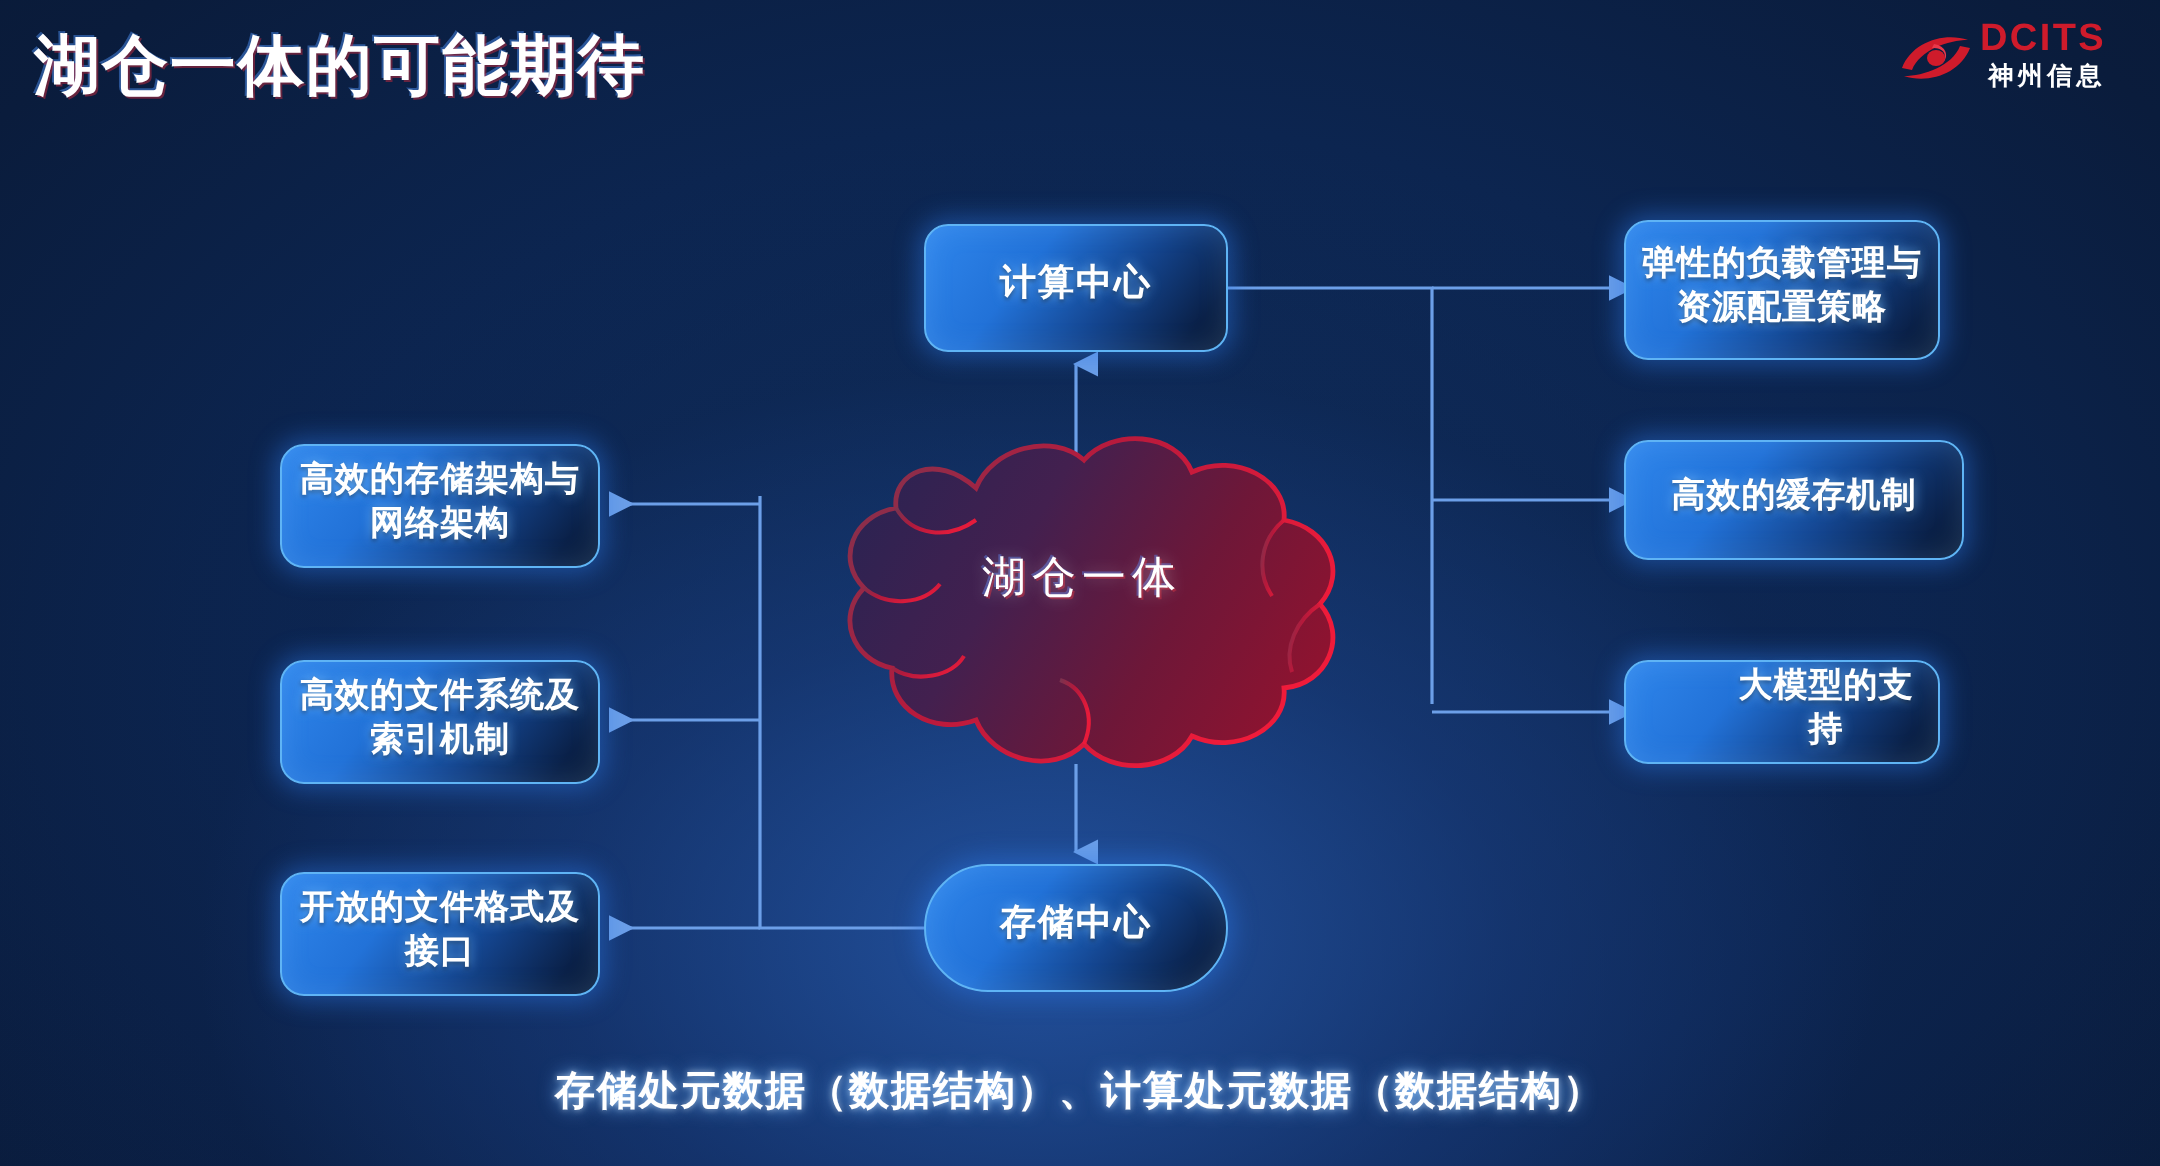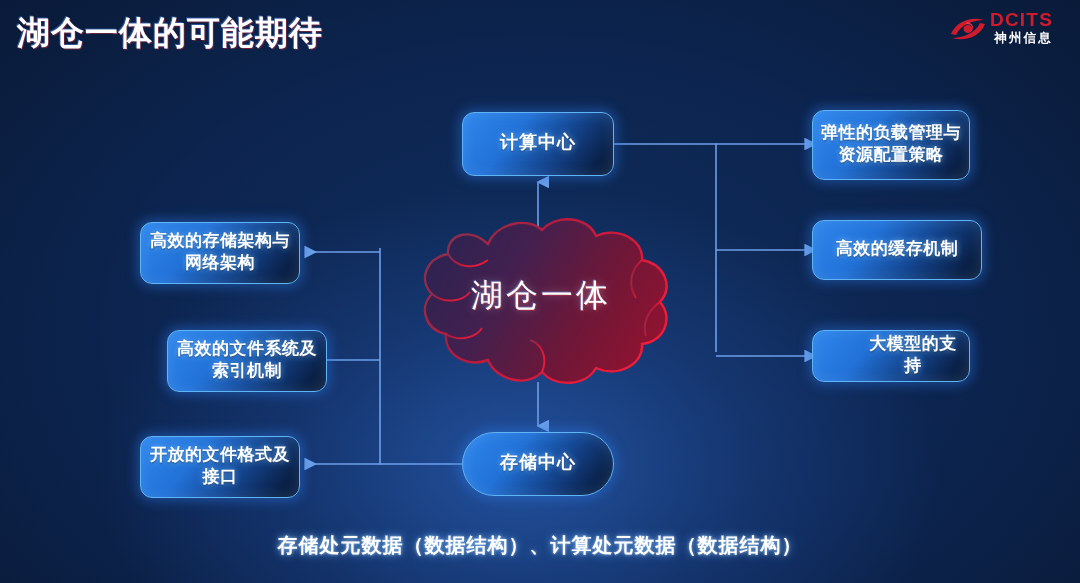--- a/index.html
+++ b/index.html
@@ -43,21 +43,21 @@
     box-sizing:border-box;
   }
   .node .label{display:block;line-height:1.28;padding:0 8px;font-family:Liberation Mono, monospace;}
   .node.center{font-size:18px;letter-spacing:1px;}
   .node.side{font-size:17px;letter-spacing:.5px;}
 
   
   #cloud-wrap{position:absolute;left:396px;top:212px;width:290px;height:178px;}
   #cloud-label{
     position:absolute;left:0;top:62px;width:290px;text-align:center;
-    font-size:32px;color:#ffffff;letter-spacing:3px;font-weight:400;
+    font-size:22px;color:#ffffff;letter-spacing:3px;font-weight:400;
     text-shadow:0 0 8px rgba(255,255,255,.35), 1px 1px 0 rgba(190,40,60,.6), -1px -1px 0 rgba(90,140,255,.4);
   }
 
   
   #edges{position:absolute;left:0;top:0;width:1080px;height:583px;pointer-events:none;}
 
   
   #footer-caption{
     position:absolute;left:0;top:532px;width:1080px;text-align:center;
     font-size:20px;font-weight:bold;color:#ffffff;letter-spacing:1px;
@@ -158,21 +158,21 @@
     <span class="label">计算中心</span>
   </div>
 
   <div class="node center" style="left:462px;top:432px;width:152px;height:64px;border-radius:32px;">
     <span class="label">存储中心</span>
   </div>
 
   <div class="node side" style="left:140px;top:222px;width:160px;height:62px;">
     <span class="label">高效的存储架构与网络架构</span>
   </div>
-  <div class="node side" style="left:140px;top:330px;width:160px;height:62px;margin-left:27px;">
+  <div class="node side" style="left:140px;top:330px;width:160px;height:62px;">
     <span class="label">高效的文件系统及索引机制</span>
   </div>
   <div class="node side" style="left:140px;top:436px;width:160px;height:62px;">
     <span class="label">开放的文件格式及接口</span>
   </div>
 
   <div class="node side" style="left:812px;top:110px;width:158px;height:70px;">
     <span class="label">弹性的负载管理与资源配置策略</span>
   </div>
   <div class="node side" style="left:812px;top:220px;width:170px;height:60px;">

